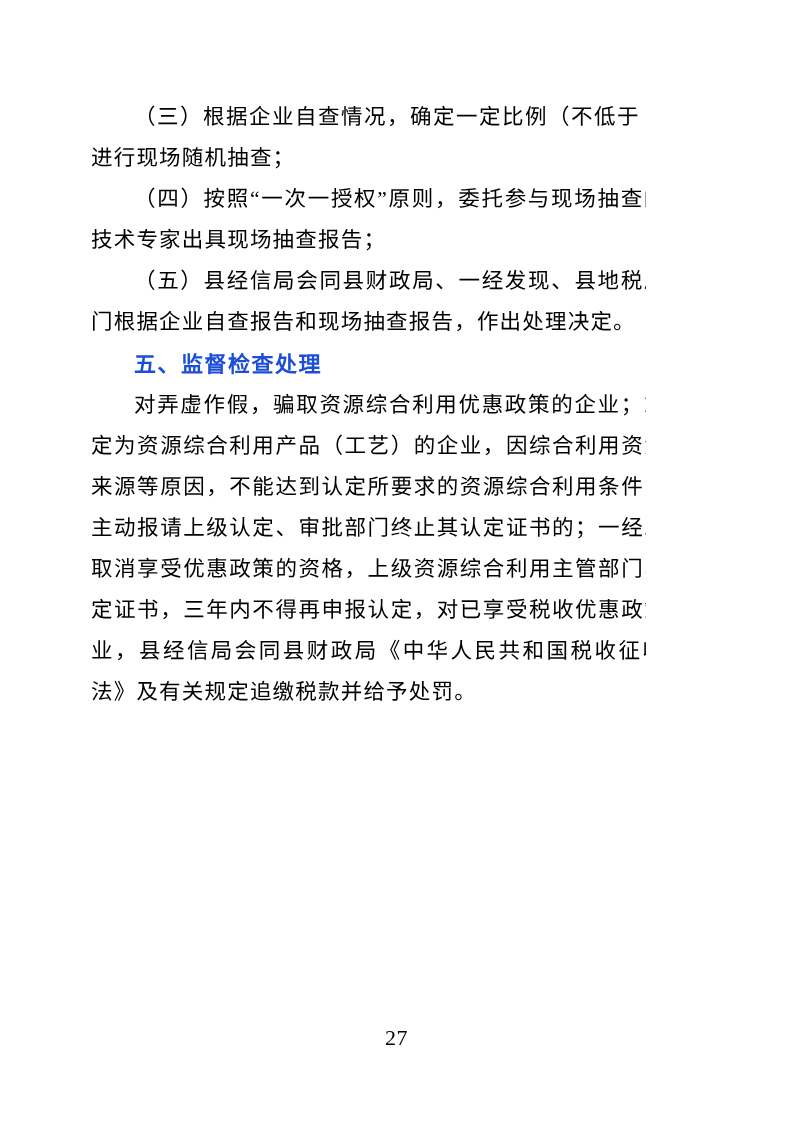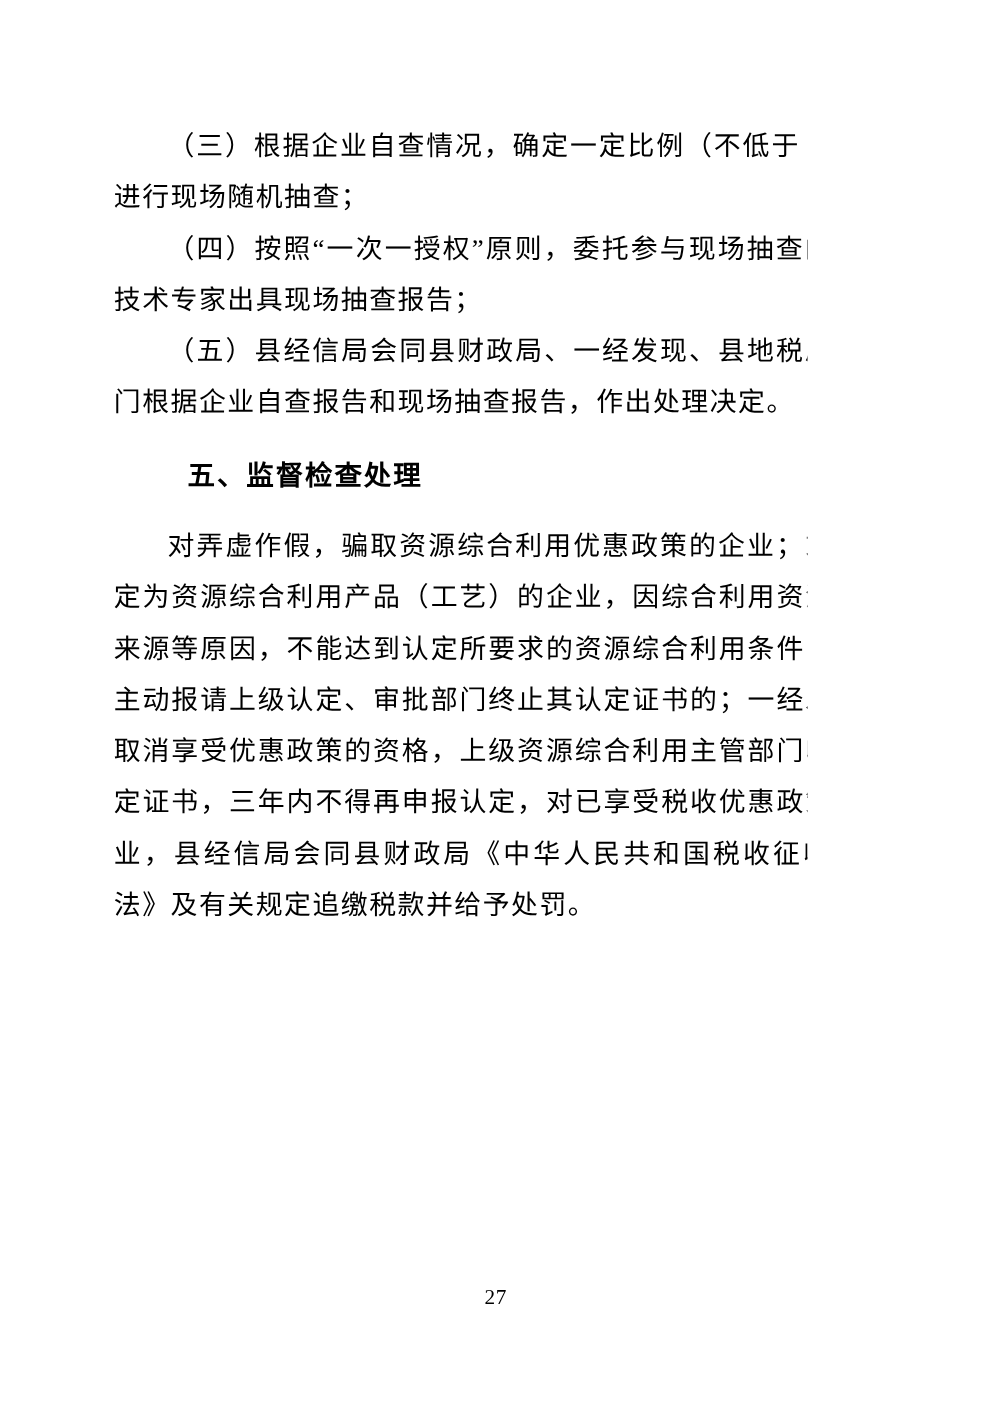--- a/index.html
+++ b/index.html
@@ -27,37 +27,37 @@
     font-size: 21.5px;
     line-height: 41.1px;
     letter-spacing: 1.2px;
     text-align: justify;
     text-align-last: left;
     text-indent: 43px;
     font-family: "Liberation Serif", "DejaVu Serif", serif;
     color: #000000;
   }
   .heading {
-    margin: 16px;
+    margin: 0;
     font-size: 22px;
     line-height: 41.1px;
     letter-spacing: 1.5px;
     font-weight: bold;
     text-indent: 43px;
     text-align: left;
     font-family: "Liberation Sans", "DejaVu Sans", sans-serif;
-    color: #000000;
+    color: #1d4ed8;
   }
   .page-number {
     position: absolute;
     top: 1027px;
     left: 0;
     width: 793px;
     text-align: center;
-    font-size: 17px;
+    font-size: 22px;
     line-height: 22px;
     letter-spacing: 0.5px;
     font-family: "Liberation Serif", "DejaVu Serif", serif;
     color: #000000;
   }
 </style>
 </head>
 <body>
 
 <div class="page">

